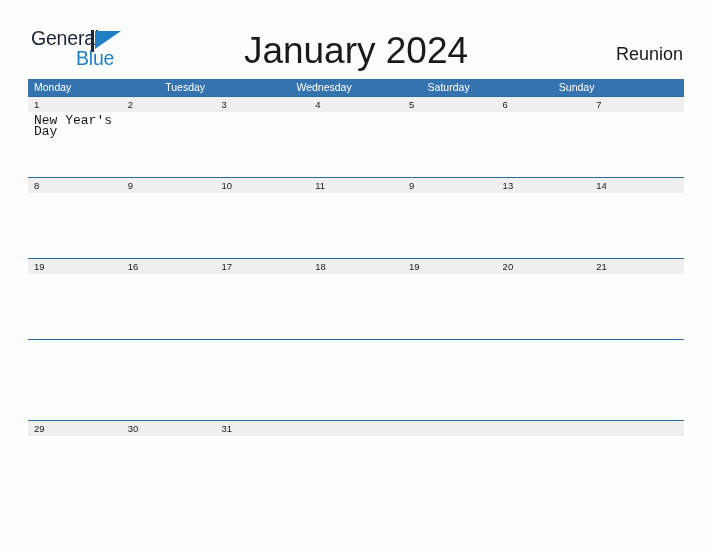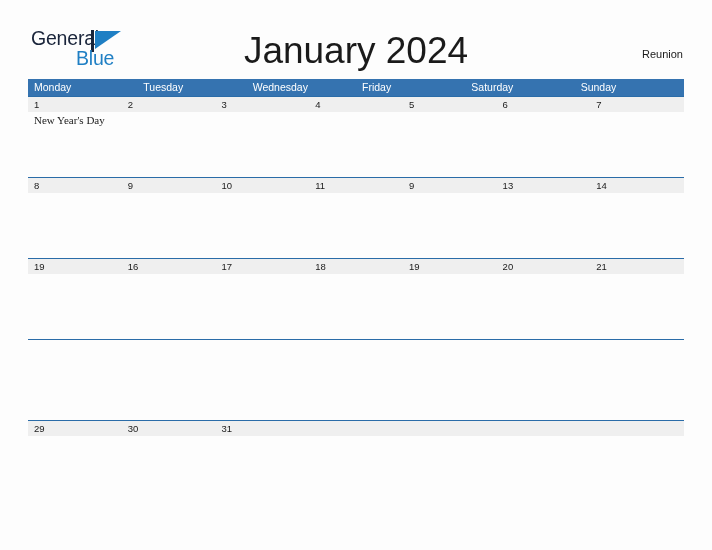--- a/index.html
+++ b/index.html
@@ -75,21 +75,21 @@
     line-height: 34px;
     color: #1a1a1a;
     font-family: "Liberation Sans", sans-serif;
     font-weight: normal;
   }
 
   .region-label {
     position: absolute;
     right: 29px;
     top: 46px;
-    font-size: 11px;
+    font-size: 18px;
     line-height: 17px;
     color: #1a1a1a;
     font-family: "Liberation Sans", sans-serif;
   }
 
   
   .calendar {
     position: absolute;
     left: 28px;
     top: 79px;
@@ -150,24 +150,24 @@
     height: 65px;
     background: #fdfdfd;
   }
   .event-cell {
     flex: 1 1 0;
     min-width: 0;
     padding: 3px 4px 0 6px;
     box-sizing: border-box;
   }
   .event-text {
-    font-size: 11px;
+    font-size: 13px;
     line-height: 11px;
     color: #1a1a1a;
-    font-family: Liberation Serif, serif;
+    font-family: Liberation Mono, monospace;
     display: block;
     word-wrap: break-word;
   }
 </style>
 </head>
 <body>
 
 <div class="page">
 
   <div class="top-bar">
@@ -188,21 +188,20 @@
     <div class="region-label">Reunion</div>
 
   </div>
 
   <div class="calendar">
 
     <div class="weekday-header">
       <div class="weekday-cell">Monday</div>
       <div class="weekday-cell">Tuesday</div>
       <div class="weekday-cell">Wednesday</div>
-      <div class="weekday-cell">Friday</div>
       <div class="weekday-cell">Saturday</div>
       <div class="weekday-cell">Sunday</div>
     </div>
 
     <div class="week-row">
       <div class="week-rule"></div>
       <div class="date-band">
         <div class="date-cell">1</div>
         <div class="date-cell">2</div>
         <div class="date-cell">3</div>

